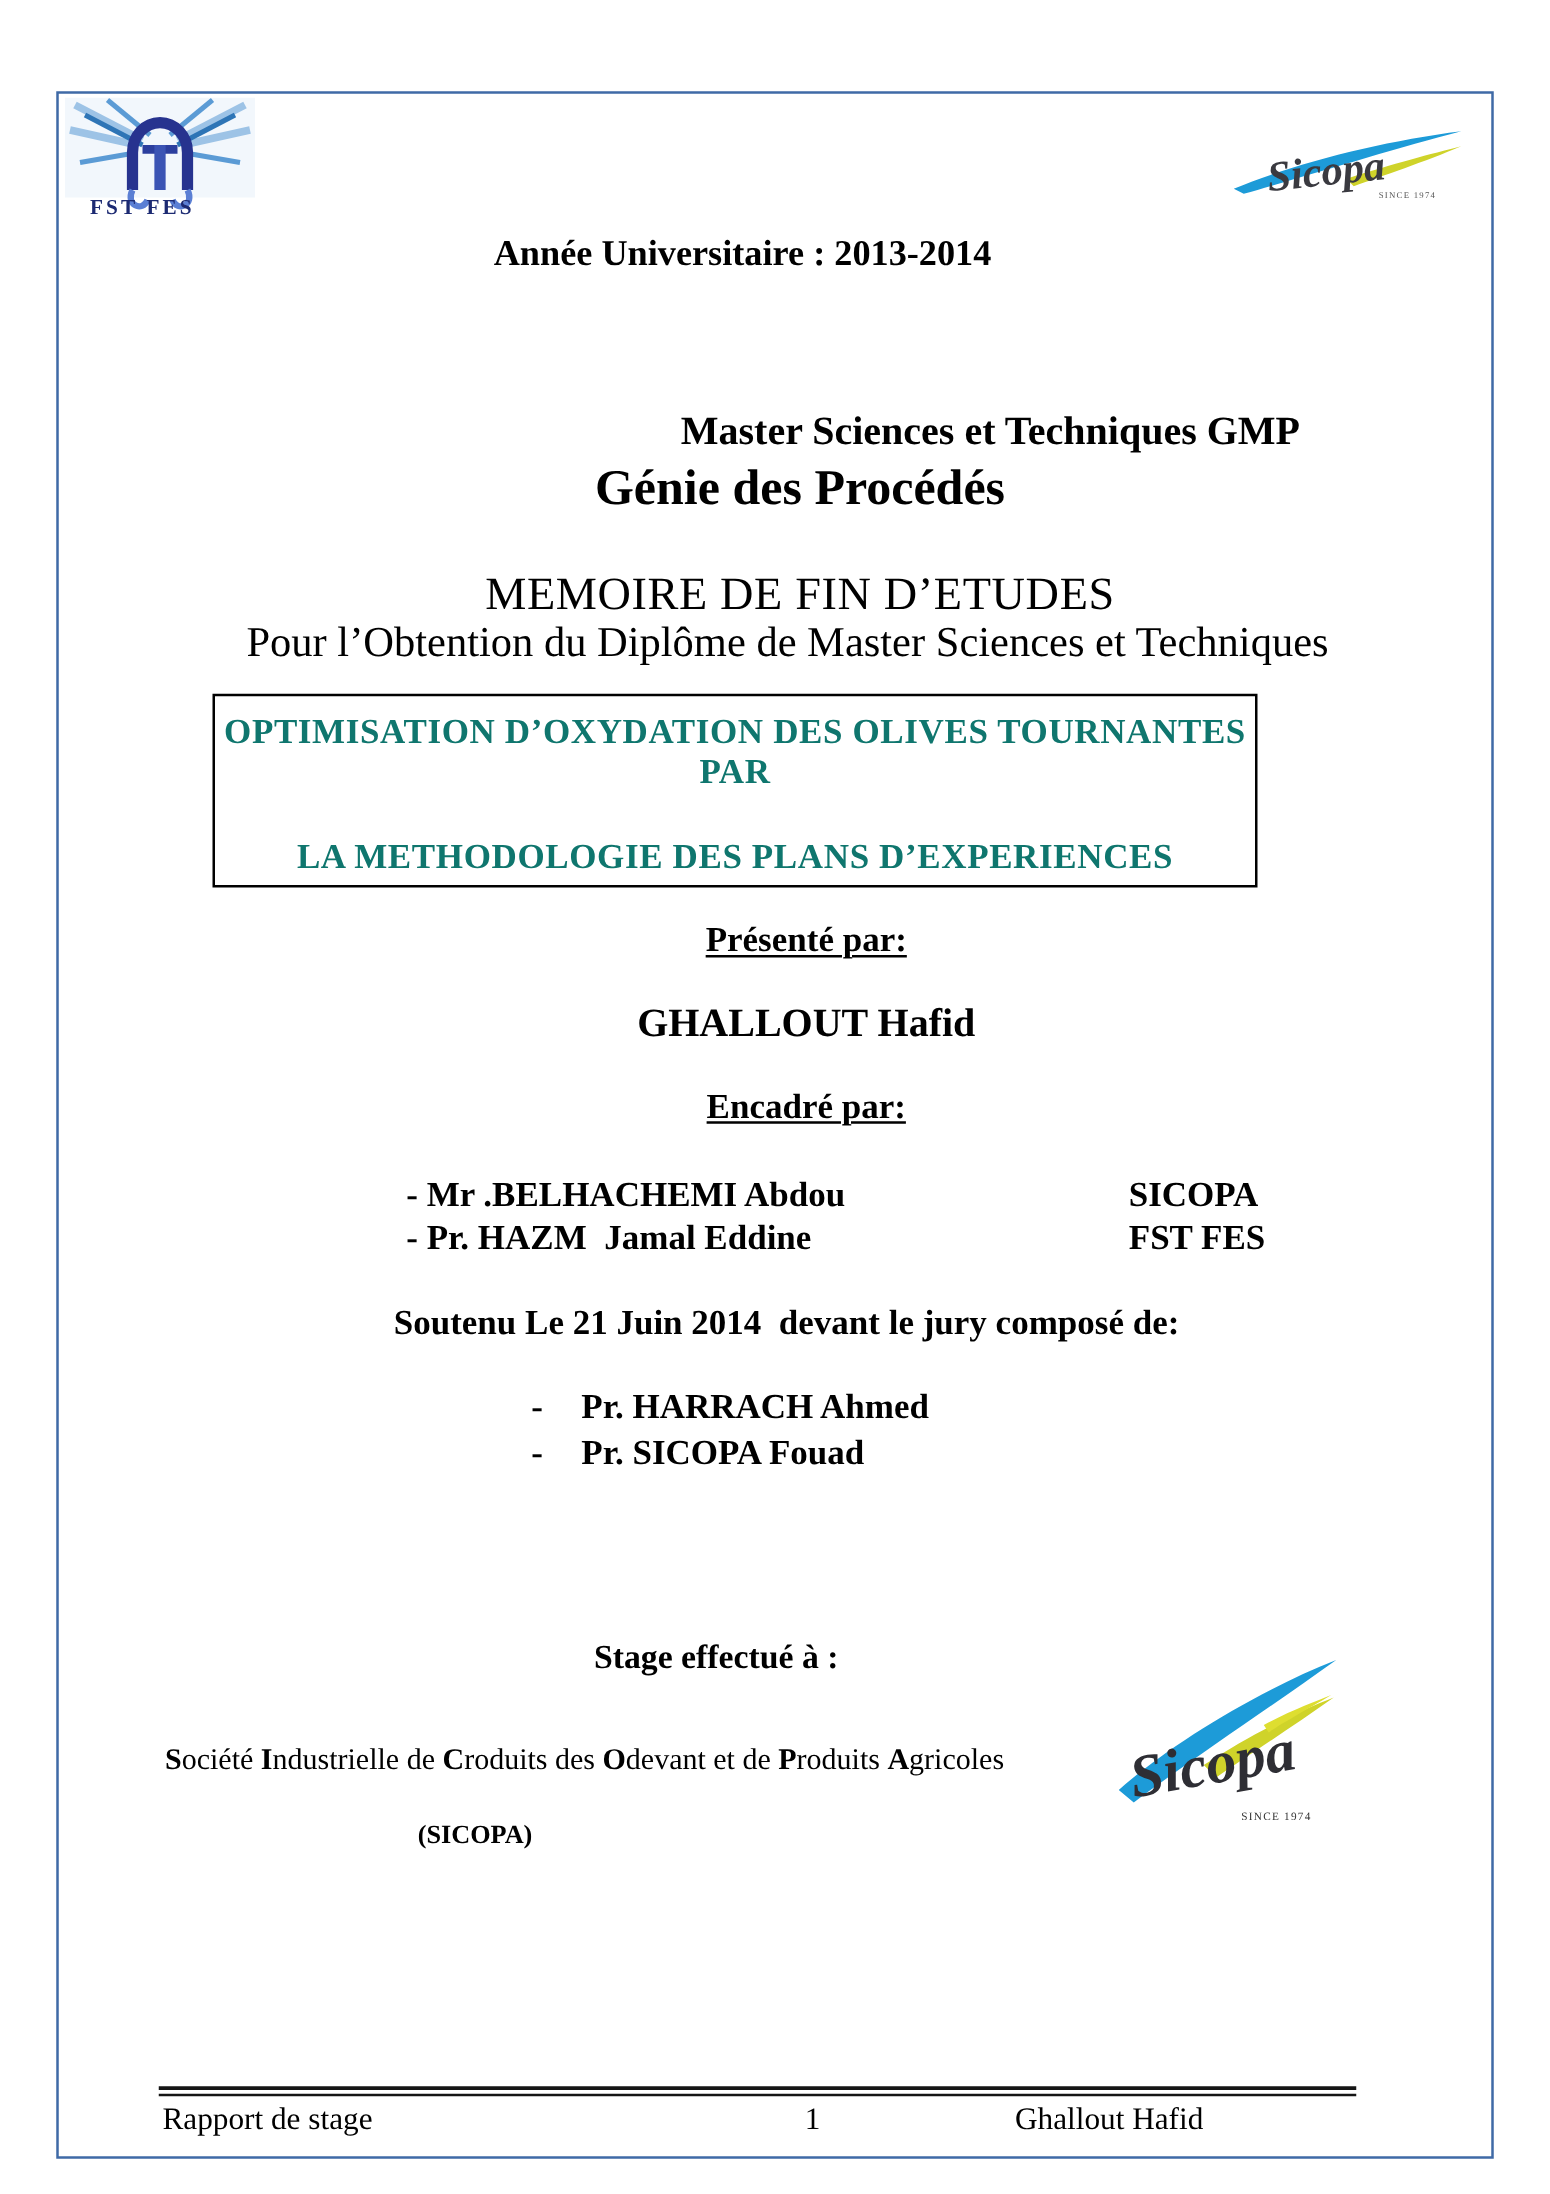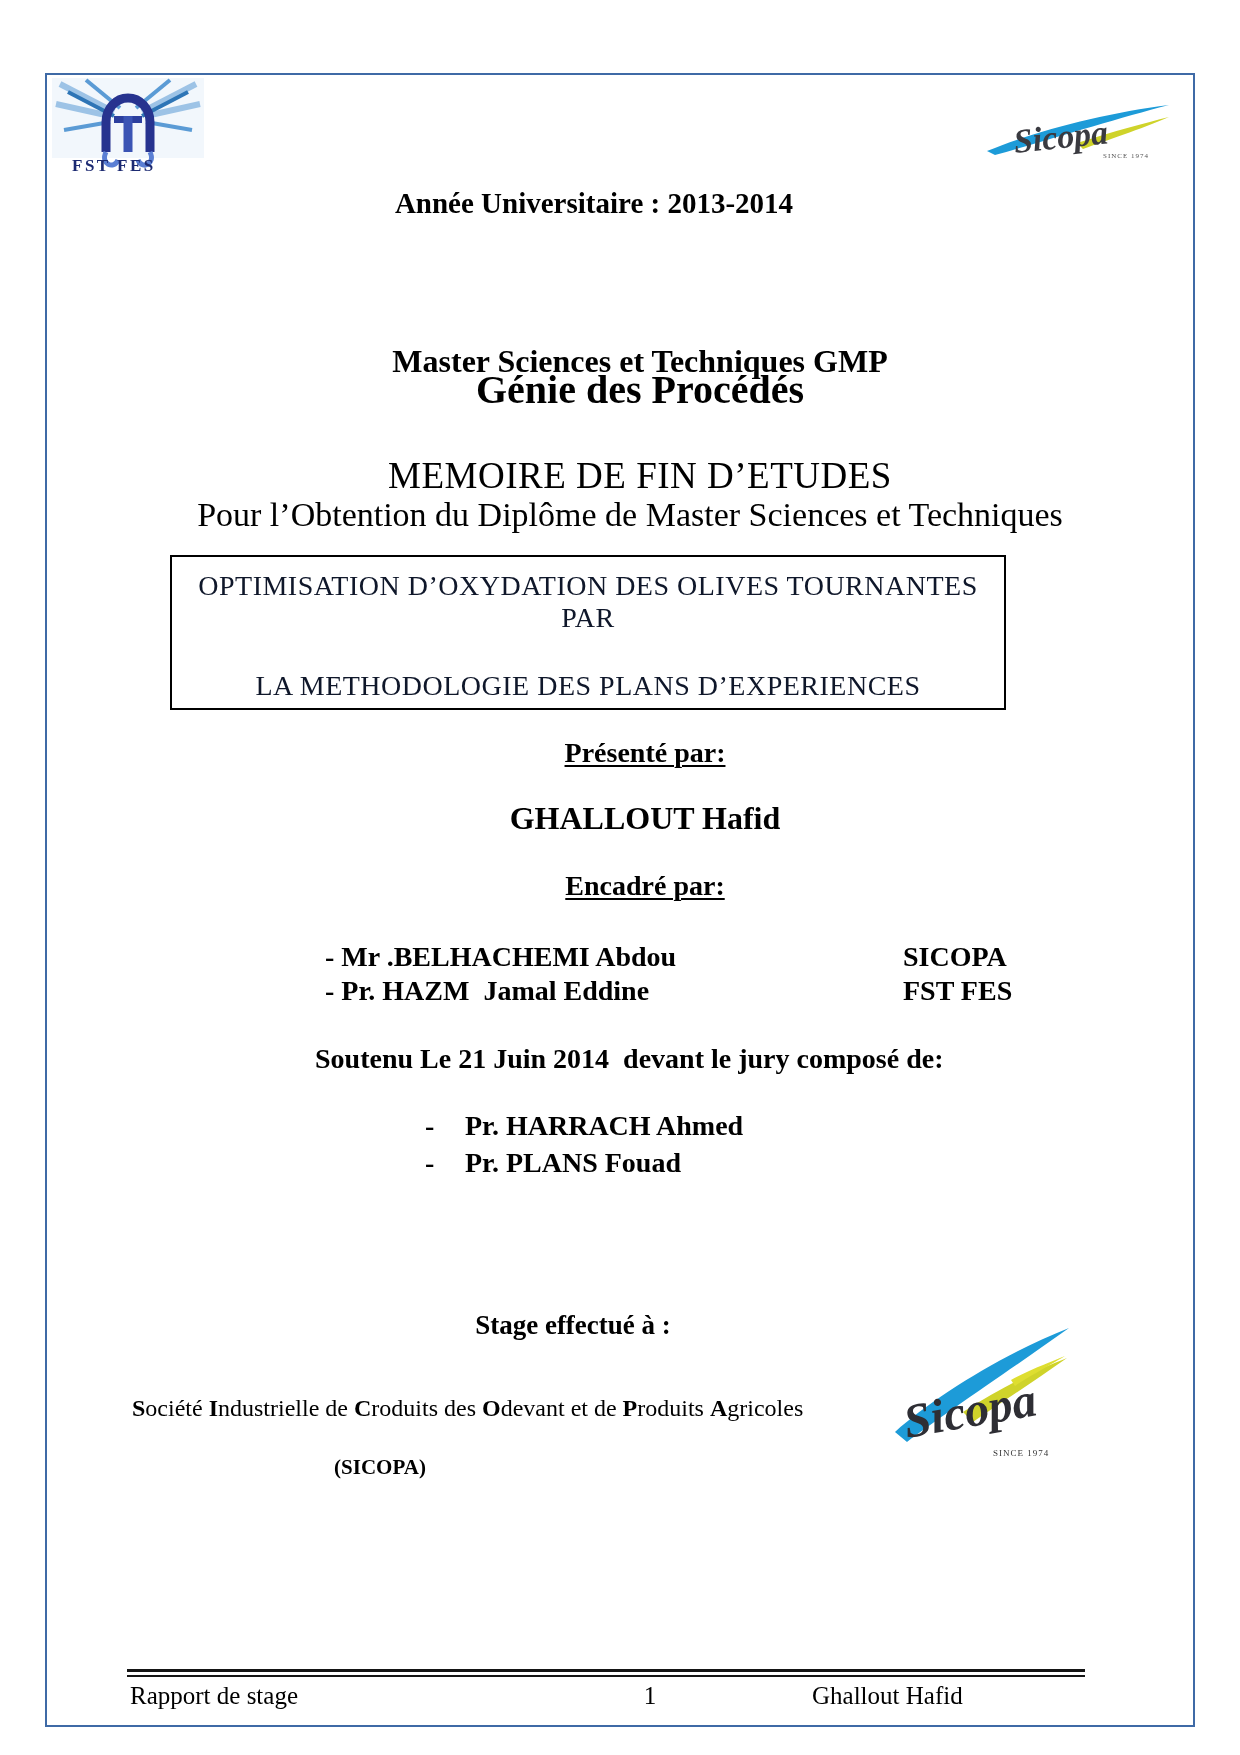--- a/index.html
+++ b/index.html
@@ -9,30 +9,30 @@
   }
   .page{position:relative;width:1240px;height:1755px;background:#fff;overflow:hidden;margin-top:25px;}
   .frame{position:absolute;left:45px;top:48px;width:1146px;height:1650px;border:2px solid #3f6aa6;}
   .abs{position:absolute;}
   .ctr{text-align:center;}
   .b{font-weight:bold;}
   .u{text-decoration:underline;text-decoration-thickness:2px;text-underline-offset:3px;}
   .pre{white-space:pre-wrap;}
 
   .annee{left:194px;top:162px;width:800px;font-size:29px;}
-  .master{left:240px;top:318px;width:800px;font-size:32px;}
+  .master{left:240px;top:301px;width:800px;font-size:32px;text-align:right;}
   .genie{left:240px;top:341px;width:800px;font-size:40px;}
   .memoire{left:140px;top:429px;width:1000px;font-size:37px;letter-spacing:.5px;}
   .pour{left:130px;top:471px;width:1000px;font-size:34px;}
 
   .subject-box{
     left:170px;top:530px;width:832px;height:138px;
     border:2px solid #000;padding-top:13px;
   }
-  .subject-line{font-size:28px;font-weight:normal;color:#0f172a;text-align:center;letter-spacing:.5px;}
+  .subject-line{font-size:28px;font-weight:bold;color:#0f766e;text-align:center;letter-spacing:.5px;}
   .subject-line + .subject-line{margin-top:36px;}
 
   .presente{left:245px;top:712px;width:800px;font-size:28px;}
   .author{left:245px;top:775px;width:800px;font-size:32px;}
   .encadre{left:245px;top:845px;width:800px;font-size:28px;}
 
   .advisors{left:325px;top:915px;width:700px;font-size:28px;font-weight:bold;}
   .advisor-row{position:relative;height:34px;line-height:34px;}
   .advisor-affil{position:absolute;left:578px;top:0;}
 
@@ -124,21 +124,21 @@
   </div>
 
   <div class="abs b pre soutenu">Soutenu Le 21 Juin 2014  devant le jury composé de:</div>
   <div class="abs jury">
     <div class="jury-row">
       <span class="jury-dash">-</span>
       <span>Pr. HARRACH Ahmed</span>
     </div>
     <div class="jury-row">
       <span class="jury-dash">-</span>
-      <span>Pr. PLANS Fouad</span>
+      <span>Pr. SICOPA Fouad</span>
     </div>
   </div>
 
   <div class="abs ctr b stage">Stage effectué à :</div>
   <div class="abs societe"><span class="b">S</span><span>ociété </span><span class="b">I</span><span>ndustrielle de </span><span class="b">C</span><span>roduits des </span><span class="b">O</span><span>devant et de </span><span class="b">P</span><span>roduits </span><span class="b">A</span><span>gricoles</span></div>
   <div class="abs ctr b sicopa-abbr">(SICOPA)</div>
 
   <svg class="abs sicopa-bottom" viewBox="0 0 180 145">
     <path d="M2 112 C 40 78, 110 34, 176 8 C 120 48, 48 96, 14 122 Z" fill="#1d9bd8"></path>
     <path d="M70 92 C 110 66, 148 48, 174 38 C 140 62, 100 88, 80 102 Z" fill="#cfd32a"></path>

